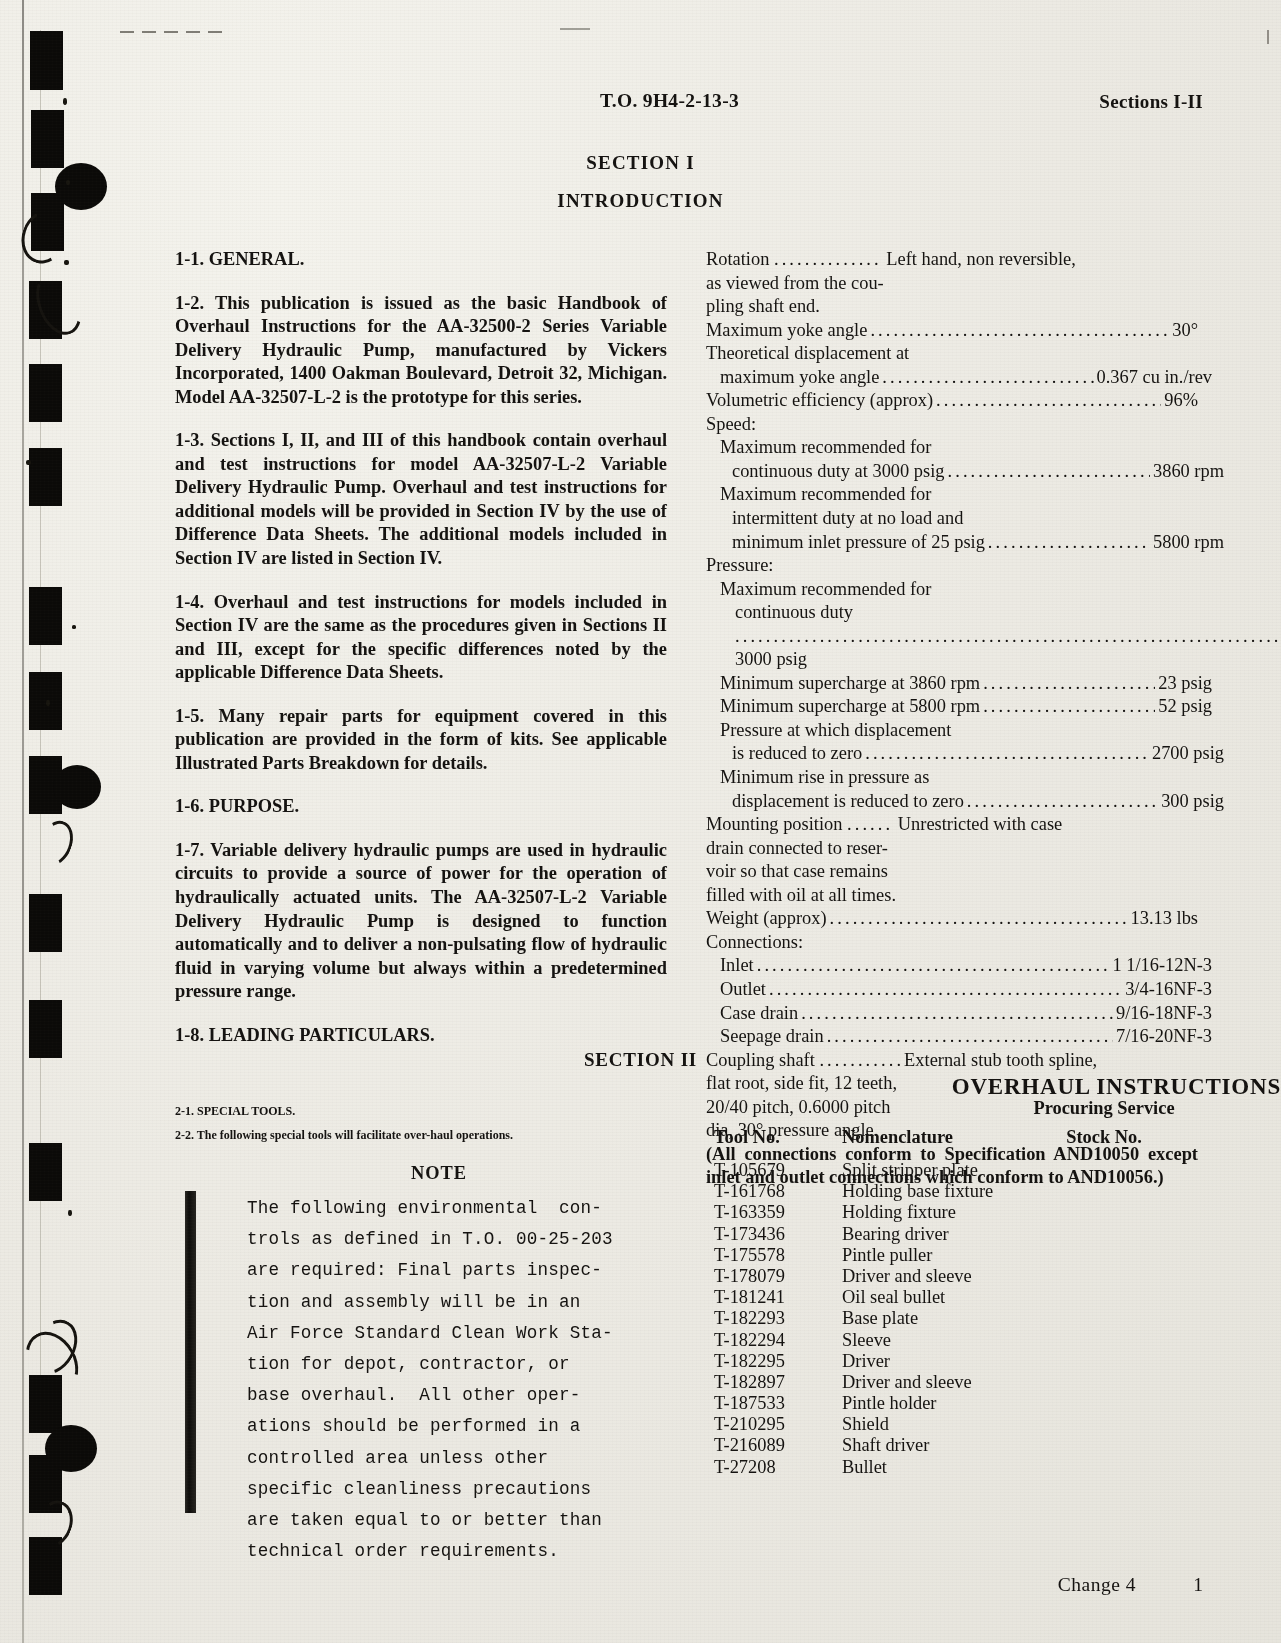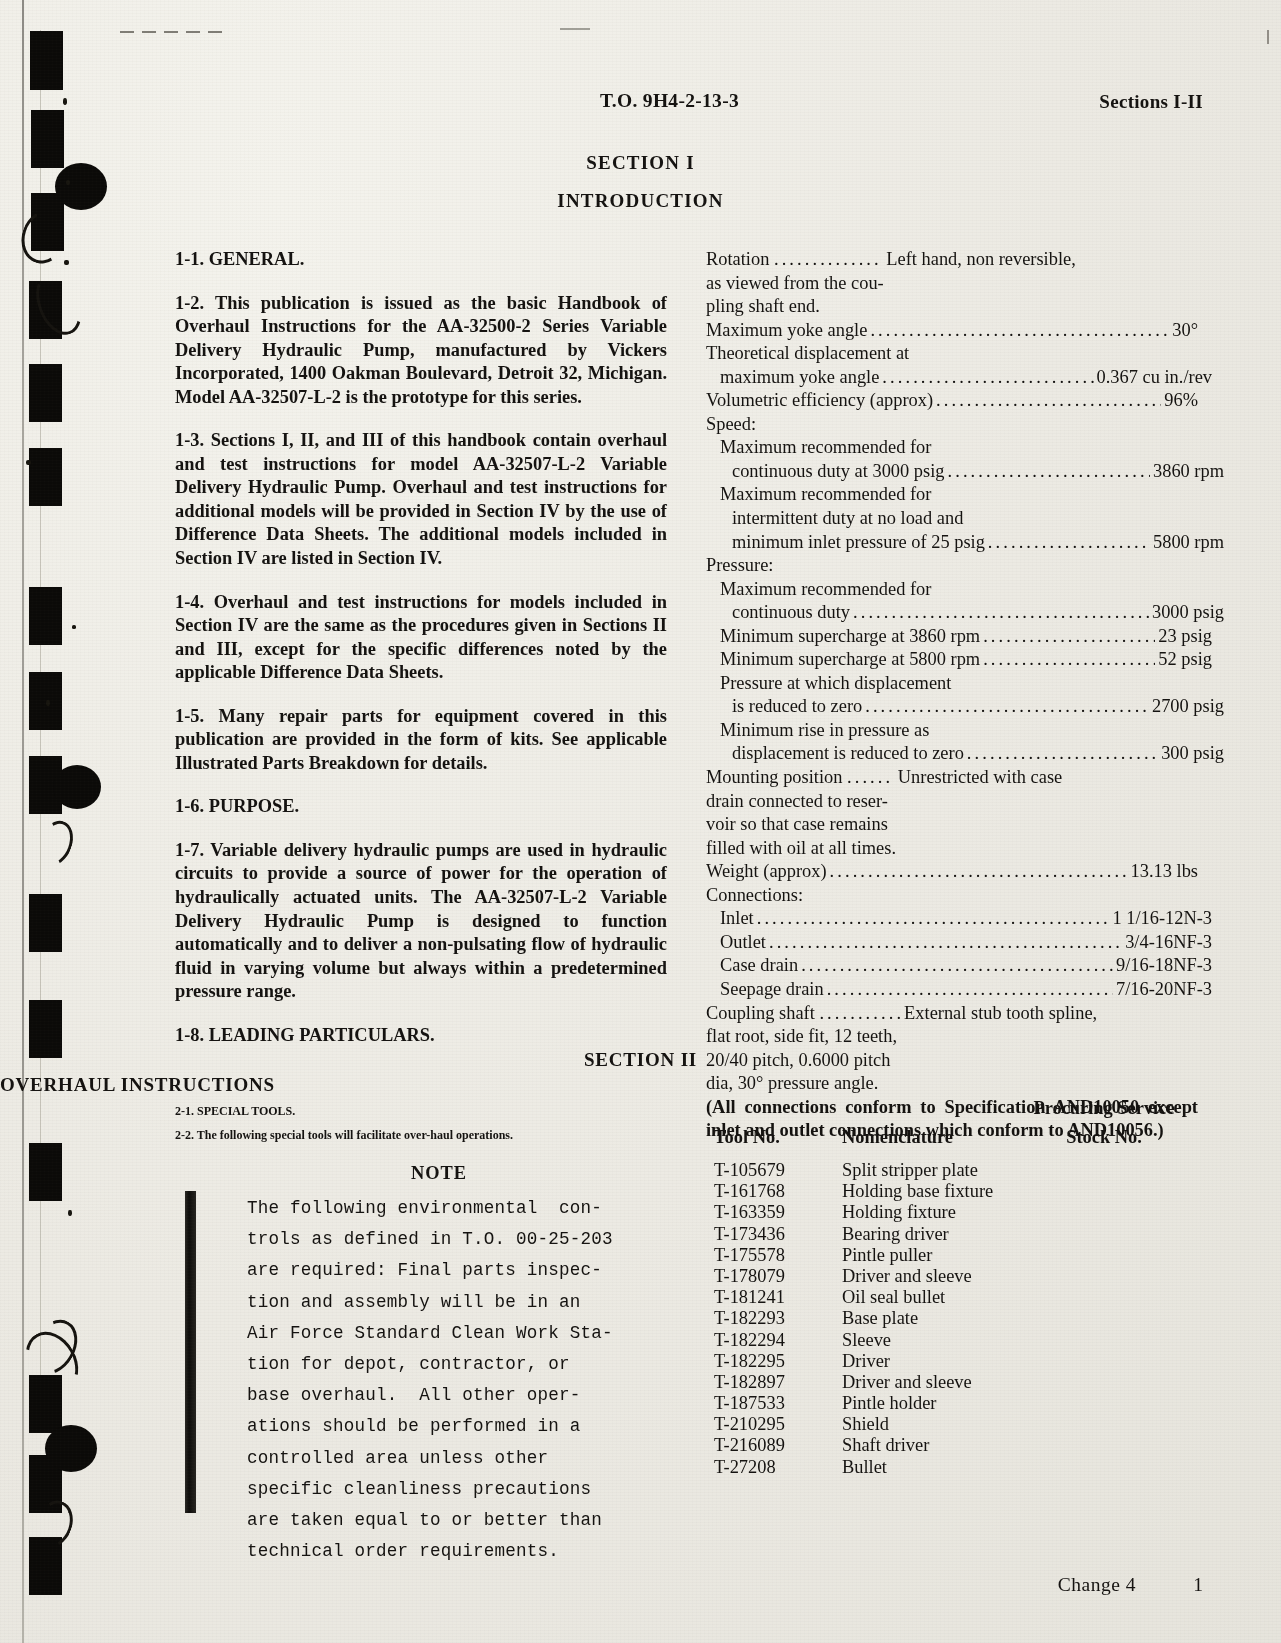--- a/index.html
+++ b/index.html
@@ -65,22 +65,22 @@
   .specrow{display:flex;align-items:baseline;width:100%;}
   .specrow .lbl{flex:0 0 auto;}
   .specrow .dots{flex:1 1 auto;overflow:hidden;white-space:nowrap;letter-spacing:3.1px;
                  margin:0 3px;}
   .specrow .amt{flex:0 0 auto;white-space:nowrap;}
   .cont{display:block;text-align:left;}
 
   
   #sec2{position:absolute;left:0;right:0;top:1049px;text-align:center;font-weight:bold;
         font-size:19px;letter-spacing:.8px;}
-  #sec2b{position:absolute;left:0;right:0;top:1074px;text-align:left;font-weight:bold;
-        font-size:19px;letter-spacing:.8px;}
+  #sec2b{position:absolute;left:0;right:0;top:1074px;text-align:right;font-weight:bold;
+        font-size:23px;letter-spacing:.8px;}
 
   #lowL{position:absolute;left:175px;top:1100px;width:492px;font-size:12px;
         line-height:23.55px;text-align:justify;}
 
   
   #noteWrap{position:absolute;left:175px;top:1163px;width:492px;}
   #noteTitle{text-align:center;font-size:18.4px;font-weight:600;letter-spacing:1px;
              margin-bottom:9px;padding-left:36px;}
   #noteBody{position:relative;padding-left:72px;}
   #changebar{position:absolute;left:10px;top:-2px;width:11px;height:322px;
@@ -199,21 +199,21 @@
         </div>
         <div class="spec" style="padding-left: 14px;">Maximum recommended for</div>
         <div class="spec" style="padding-left: 26px;">intermittent duty at no load and</div>
         <div class="specrow" style="padding-left: 26px;">
           <span class="lbl">minimum inlet pressure of 25 psig</span>
           <span class="dots">..........................................................................................</span>
           <span class="amt">5800 rpm</span>
         </div>
         <div class="spec" style="padding-left: 0px;">Pressure:</div>
         <div class="spec" style="padding-left: 14px;">Maximum recommended for</div>
-        <div class="specrow" style="padding-left: 26px;">
+        <div class="specrow" style="padding-left: 26px; flex-direction: column;">
           <span class="lbl">continuous duty</span>
           <span class="dots">..........................................................................................</span>
           <span class="amt">3000 psig</span>
         </div>
         <div class="specrow" style="padding-left: 14px;">
           <span class="lbl">Minimum supercharge at 3860 rpm</span>
           <span class="dots">..........................................................................................</span>
           <span class="amt">23 psig</span>
         </div>
         <div class="specrow" style="padding-left: 14px;">

